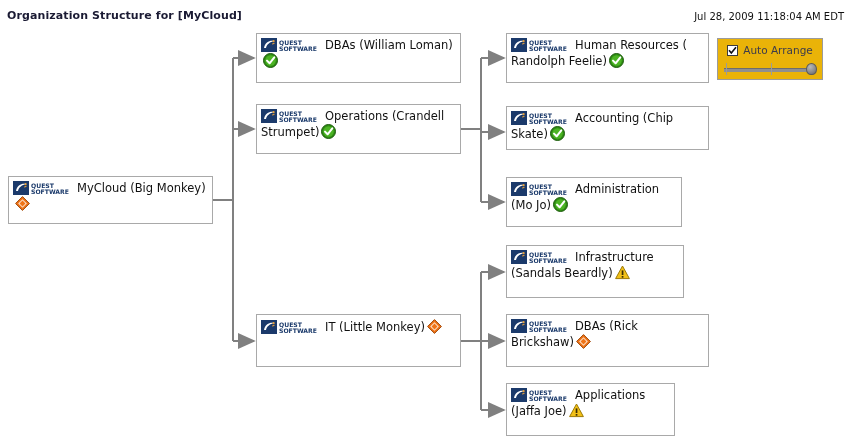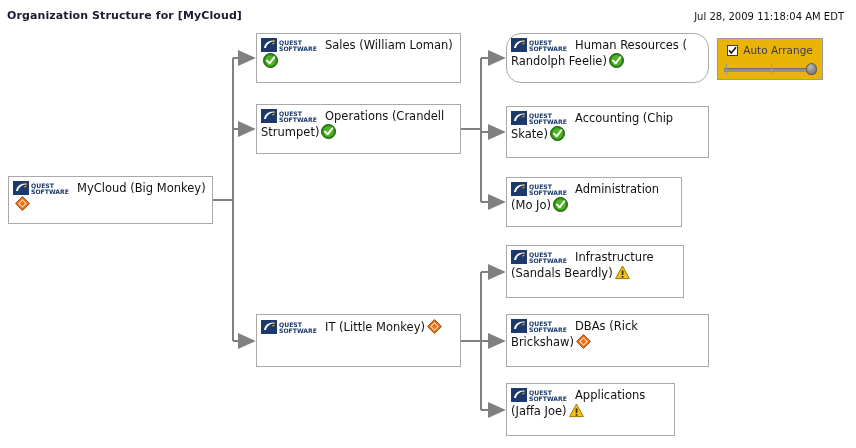--- a/index.html
+++ b/index.html
@@ -205,21 +205,21 @@
             </svg></span></div>
       </div>
       <div class="node" style="left: 256px; top: 33px; width: 205px; height: 50px;">
         <div class="node-body"><span class="quest-logo"><svg width="62" height="14" viewBox="0 0 62 14">
               <rect x="0" y="0" width="16" height="14" fill="#1b3a6b"></rect>
               <path d="M3 10 C4 4, 9 2, 13 3 C9 4, 6 6, 5 10 z" fill="#ffffff"></path>
               <circle cx="12.6" cy="3.2" r="1.1" fill="#e8a33d"></circle>
               <path d="M11.2 5.4 l2.4 -0.6 l-0.3 1.1 l-2.3 0.5 z" fill="#e8a33d"></path>
               <text x="18" y="6.6" font-family="DejaVu Sans, sans-serif" font-size="6.1" font-weight="bold" fill="#1b3a6b">QUEST</text>
               <text x="18" y="13" font-family="DejaVu Sans, sans-serif" font-size="6.1" font-weight="bold" fill="#1b3a6b">SOFTWARE</text>
-            </svg></span><span class="node-label">Sales (William Loman)</span><span class="status-icon"><svg width="15" height="15" viewBox="0 0 15 15">
+            </svg></span><span class="node-label">DBAs (William Loman)</span><span class="status-icon"><svg width="15" height="15" viewBox="0 0 15 15">
               <circle cx="7.5" cy="7.5" r="7" fill="#2f8c14" stroke="#1d5d0c" stroke-width="1"></circle>
               <circle cx="7.5" cy="7.5" r="5.2" fill="#4cb424"></circle>
               <path d="M4 7.6 L6.6 10.3 L11.3 4.3" stroke="#ffffff" stroke-width="2" fill="none" stroke-linecap="round" stroke-linejoin="round"></path>
             </svg></span></div>
       </div>
       <div class="node" style="left: 256px; top: 104px; width: 205px; height: 50px;">
         <div class="node-body"><span class="quest-logo"><svg width="62" height="14" viewBox="0 0 62 14">
               <rect x="0" y="0" width="16" height="14" fill="#1b3a6b"></rect>
               <path d="M3 10 C4 4, 9 2, 13 3 C9 4, 6 6, 5 10 z" fill="#ffffff"></path>
               <circle cx="12.6" cy="3.2" r="1.1" fill="#e8a33d"></circle>
@@ -239,35 +239,35 @@
               <circle cx="12.6" cy="3.2" r="1.1" fill="#e8a33d"></circle>
               <path d="M11.2 5.4 l2.4 -0.6 l-0.3 1.1 l-2.3 0.5 z" fill="#e8a33d"></path>
               <text x="18" y="6.6" font-family="DejaVu Sans, sans-serif" font-size="6.1" font-weight="bold" fill="#1b3a6b">QUEST</text>
               <text x="18" y="13" font-family="DejaVu Sans, sans-serif" font-size="6.1" font-weight="bold" fill="#1b3a6b">SOFTWARE</text>
             </svg></span><span class="node-label">IT (Little Monkey)</span><span class="status-icon"><svg width="15" height="15" viewBox="0 0 15 15">
               <path d="M7.5 0.6 L14.4 7.5 L7.5 14.4 L0.6 7.5 z" fill="#ef7317" stroke="#9c4708" stroke-width="1" stroke-linejoin="round"></path>
               <path d="M7.5 3.2 L11.8 7.5 L7.5 11.8 L3.2 7.5 z" fill="#fbe3cd"></path>
               <path d="M7.5 4.6 L10.4 7.5 L7.5 10.4 L4.6 7.5 z" fill="#ef7317"></path>
             </svg></span></div>
       </div>
-      <div class="node" style="left: 506px; top: 33px; width: 203px; height: 50px; border-radius: 15px;">
+      <div class="node" style="left: 506px; top: 33px; width: 203px; height: 50px;">
         <div class="node-body"><span class="quest-logo"><svg width="62" height="14" viewBox="0 0 62 14">
               <rect x="0" y="0" width="16" height="14" fill="#1b3a6b"></rect>
               <path d="M3 10 C4 4, 9 2, 13 3 C9 4, 6 6, 5 10 z" fill="#ffffff"></path>
               <circle cx="12.6" cy="3.2" r="1.1" fill="#e8a33d"></circle>
               <path d="M11.2 5.4 l2.4 -0.6 l-0.3 1.1 l-2.3 0.5 z" fill="#e8a33d"></path>
               <text x="18" y="6.6" font-family="DejaVu Sans, sans-serif" font-size="6.1" font-weight="bold" fill="#1b3a6b">QUEST</text>
               <text x="18" y="13" font-family="DejaVu Sans, sans-serif" font-size="6.1" font-weight="bold" fill="#1b3a6b">SOFTWARE</text>
             </svg></span><span class="node-label">Human Resources ( Randolph Feelie)</span><span class="status-icon"><svg width="15" height="15" viewBox="0 0 15 15">
               <circle cx="7.5" cy="7.5" r="7" fill="#2f8c14" stroke="#1d5d0c" stroke-width="1"></circle>
               <circle cx="7.5" cy="7.5" r="5.2" fill="#4cb424"></circle>
               <path d="M4 7.6 L6.6 10.3 L11.3 4.3" stroke="#ffffff" stroke-width="2" fill="none" stroke-linecap="round" stroke-linejoin="round"></path>
             </svg></span></div>
       </div>
-      <div class="node" style="left: 506px; top: 106px; width: 203px; height: 52px;">
+      <div class="node" style="left: 506px; top: 106px; width: 203px; height: 44px;">
         <div class="node-body"><span class="quest-logo"><svg width="62" height="14" viewBox="0 0 62 14">
               <rect x="0" y="0" width="16" height="14" fill="#1b3a6b"></rect>
               <path d="M3 10 C4 4, 9 2, 13 3 C9 4, 6 6, 5 10 z" fill="#ffffff"></path>
               <circle cx="12.6" cy="3.2" r="1.1" fill="#e8a33d"></circle>
               <path d="M11.2 5.4 l2.4 -0.6 l-0.3 1.1 l-2.3 0.5 z" fill="#e8a33d"></path>
               <text x="18" y="6.6" font-family="DejaVu Sans, sans-serif" font-size="6.1" font-weight="bold" fill="#1b3a6b">QUEST</text>
               <text x="18" y="13" font-family="DejaVu Sans, sans-serif" font-size="6.1" font-weight="bold" fill="#1b3a6b">SOFTWARE</text>
             </svg></span><span class="node-label">Accounting (Chip Skate)</span><span class="status-icon"><svg width="15" height="15" viewBox="0 0 15 15">
               <circle cx="7.5" cy="7.5" r="7" fill="#2f8c14" stroke="#1d5d0c" stroke-width="1"></circle>
               <circle cx="7.5" cy="7.5" r="5.2" fill="#4cb424"></circle>

